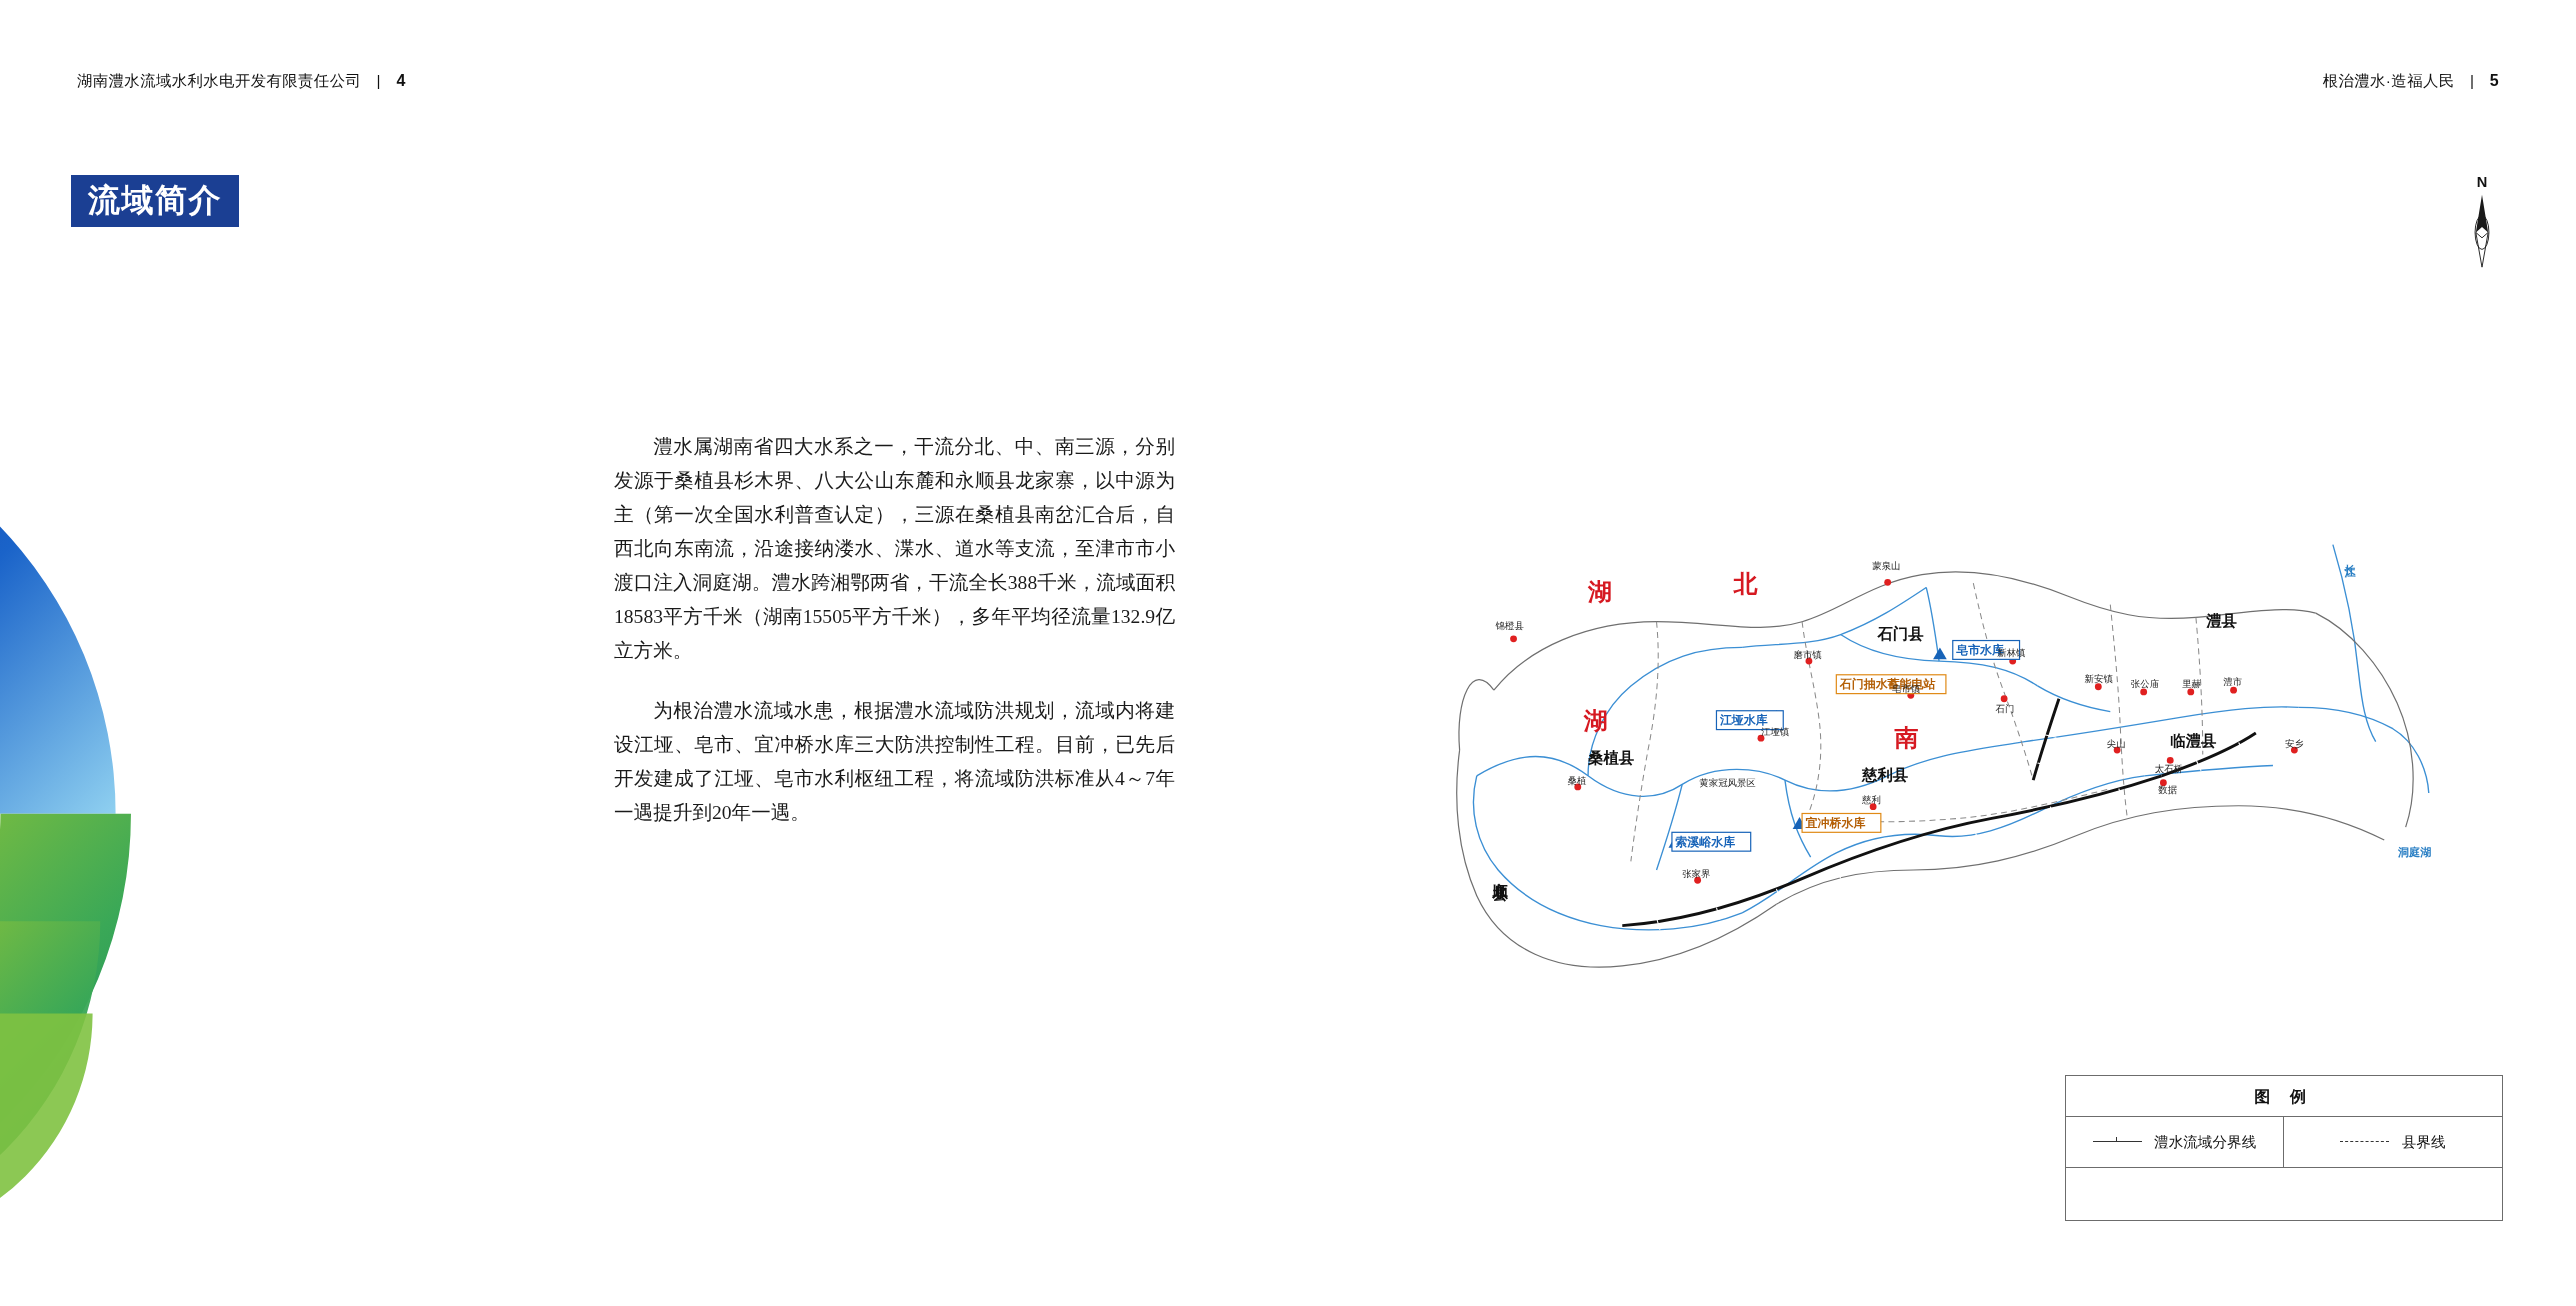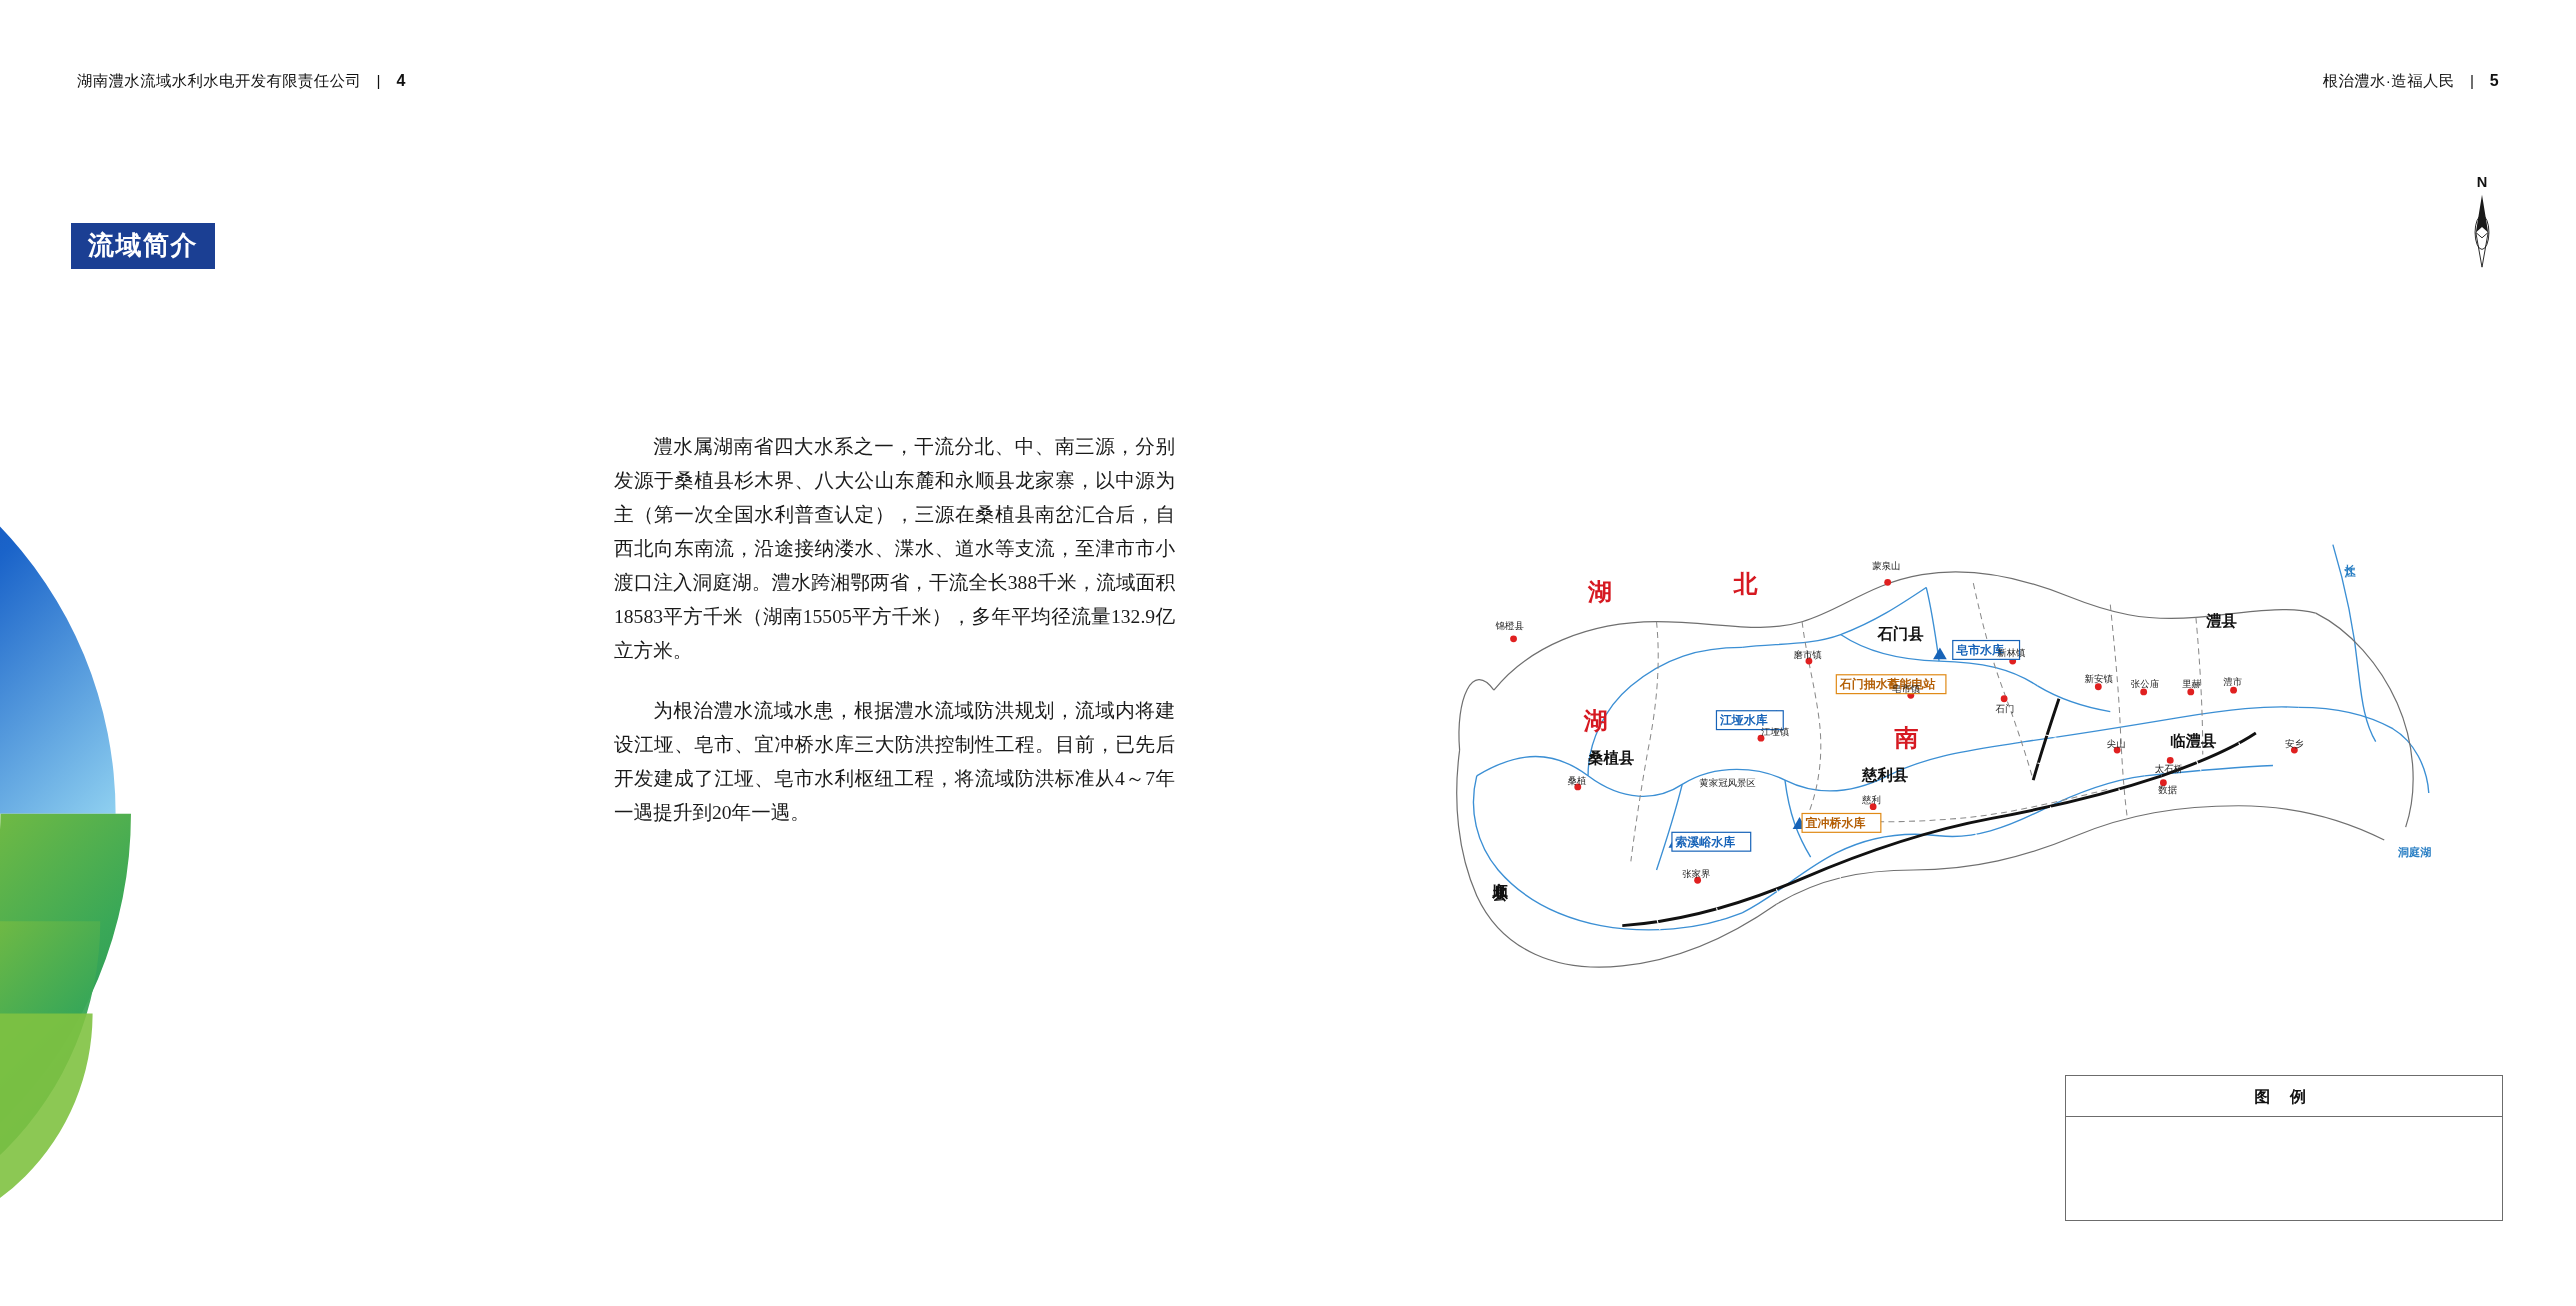--- a/index.html
+++ b/index.html
@@ -41,26 +41,25 @@
     font-size: 16px;
   }
 
   
   .section-tag {
     position: absolute;
     left: 71px;
     top: 175px;
     background: #1b3f93;
     color: #ffffff;
-    font-size: 26px;
+    font-size: 32px;
     font-weight: bold;
     letter-spacing: 1.5px;
     padding: 9.2px 17px 10.7px 17px;
     line-height: 1;
-    margin-top: 48px;
   }
 
   
   .swirl {
     position: absolute;
     left: -253px;
     top: 399px;
     width: 599px;
     height: 845px;
     overflow: hidden;
@@ -378,16 +377,31 @@
 
       <g fill="#2a7fc4" font-family="Liberation Sans, sans-serif" font-size="13" font-weight="bold">
         <text x="1140" y="72" writing-mode="tb" letter-spacing="2">长江</text>
         <text x="1196" y="424">洞庭湖</text>
       </g>
     </svg>
   </div>
 
   <div class="legend">
     <div class="legend-title">图 例</div>
+    <div class="legend-row top">
+      <div class="legend-cell first">
+        <span class="legend-sym">
+          <span class="line-solid"></span>
+            <span class="tick"></span>
+        </span>
+        <span>澧水流域分界线</span>
+      </div>
+      <div class="legend-cell">
+        <span class="legend-sym">
+          <span class="line-dash"></span>
+        </span>
+        <span>县界线</span>
+      </div>
+    </div>
   </div>
 
 </div>
 
 
 </body></html>

